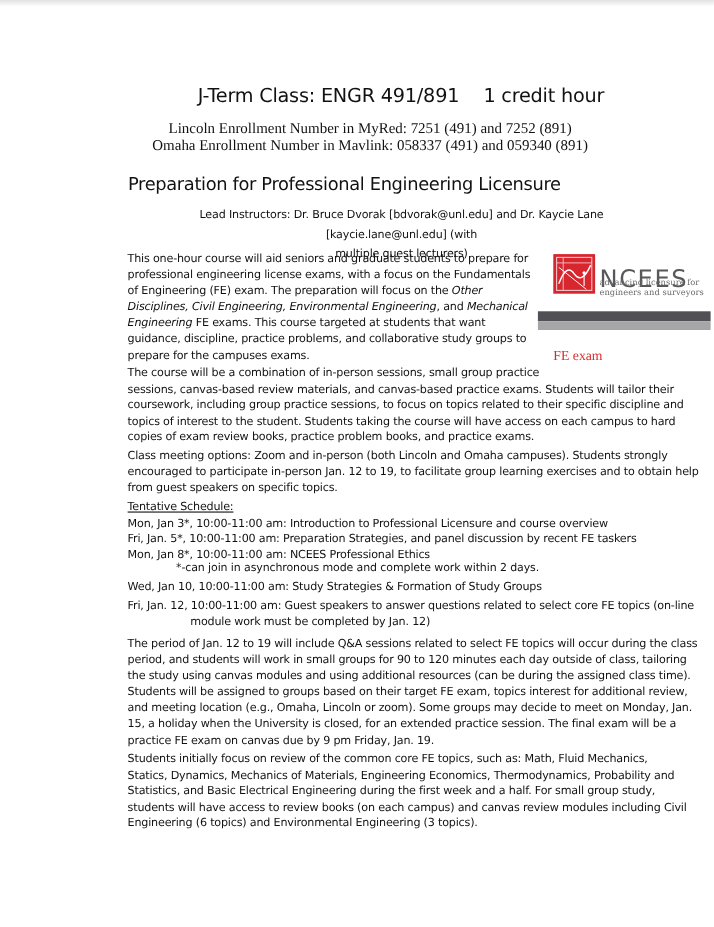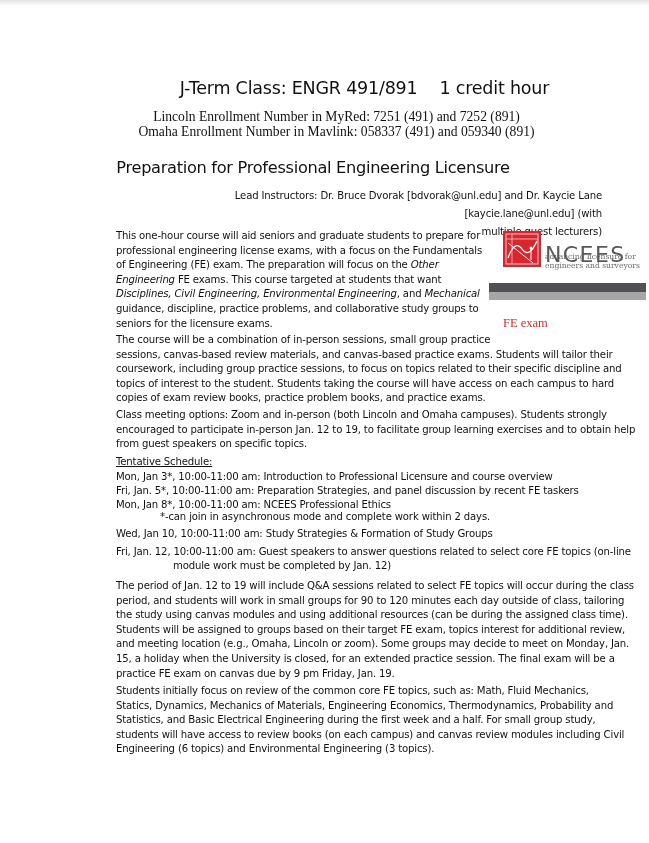--- a/index.html
+++ b/index.html
@@ -10,21 +10,21 @@
   .top-shadow { position: absolute; left: 0; top: 0; width: 649px; height: 6px;
     background: linear-gradient(#e2e2e2, rgba(255,255,255,0)); }
   .abs { position: absolute; margin-left: 40px; }
   .title { top: 78px; left: 0; width: 649px; text-align: center;
     font-family: "DejaVu Sans", sans-serif; font-size: 17.5px; letter-spacing: -0.2px; }
   .title .gap { display: inline-block; width: 22px; }
   .enroll { left: 0; width: 593px; text-align: center;
     font-family: "Liberation Serif", serif; font-size: 13.6px; line-height: 15px; }
   .h2 { top: 158px; left: 0; width: 546px; text-align: center;
     font-family: "DejaVu Sans", sans-serif; font-size: 16.2px; letter-spacing: -0.3px; }
-  .instructors { top: 187px; left: 88px; width: 474px; text-align: right;
+  .instructors { top: 187px; left: 88px; width: 474px; text-align: center;
     font-family: "DejaVu Sans", sans-serif; font-size: 10.1px; line-height: 18px; letter-spacing: -0.15px; }
   .p { left: 76px; font-family: "DejaVu Sans", sans-serif; font-size: 10.15px;
     line-height: 14.6px; letter-spacing: -0.17px; color: #111; }
   .p .line { display: block; white-space: nowrap; }
   em { font-style: italic; }
   .u { text-decoration: underline; }
   .small { font-size: 10px; letter-spacing: -0.1px; }
   .logo-box { left: 463px; top: 231px; width: 38px; height: 36px; background: #d8262f; }
   .logo-box svg { display:block; }
   .ncees { left: 505px; top: 242px; font-family: "DejaVu Sans", sans-serif; font-weight: normal;
@@ -51,24 +51,24 @@
 
 <div class="abs instructors">
   <div>Lead Instructors: Dr. Bruce Dvorak [bdvorak@unl.edu] and Dr. Kaycie Lane [kaycie.lane@unl.edu] (with</div>
   <div>multiple guest lecturers)</div>
 </div>
 
 <div class="abs p" style="top:229px">
   <span class="line">This one-hour course will aid seniors and graduate students to prepare for</span>
   <span class="line">professional engineering license exams, with a focus on the Fundamentals</span>
   <span class="line"><span>of Engineering (FE) exam.  The preparation will focus on the </span><em>Other</em></span>
+  <span class="line"><em>Disciplines, Civil Engineering, Environmental Engineering</em><span>, and </span><em>Mechanical</em></span>
   <span class="line"><em>Engineering</em><span> FE exams.   This course targeted at students that want</span></span>
-  <span class="line"><em>Disciplines, Civil Engineering, Environmental Engineering</em><span>, and </span><em>Mechanical</em></span>
   <span class="line">guidance, discipline, practice problems, and collaborative study groups to</span>
-  <span class="line">seniors for the licensure exams.</span>
+  <span class="line">prepare for the campuses exams.</span>
 </div>
 
 <div class="abs logo-box">
   <svg width="38" height="36" viewBox="0 0 38 36">
     <rect x="3" y="3" width="32" height="30" fill="none" stroke="#f4c6c8" stroke-width="1"></rect>
     <line x1="3" y1="8" x2="35" y2="8" stroke="#f4c6c8" stroke-width="0.8"></line>
     <line x1="9" y1="3" x2="9" y2="33" stroke="#f4c6c8" stroke-width="0.8"></line>
     <path d="M5 27 Q12 8 19 18 T34 10" fill="none" stroke="#ffffff" stroke-width="1.3"></path>
     <line x1="5" y1="12" x2="30" y2="32" stroke="#ffffff" stroke-width="0.9"></line>
     <line x1="28" y1="18" x2="28" y2="29" stroke="#ffffff" stroke-width="1"></line>

